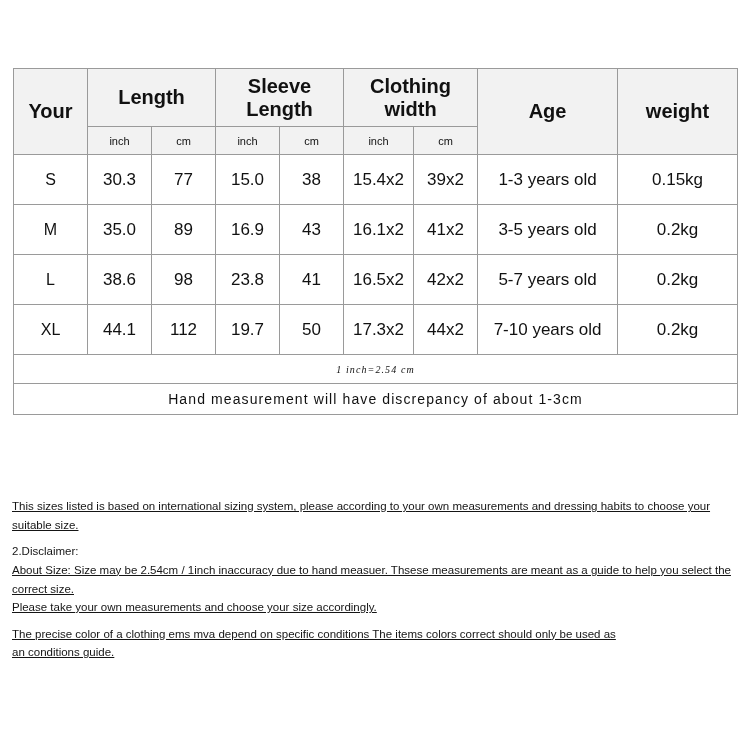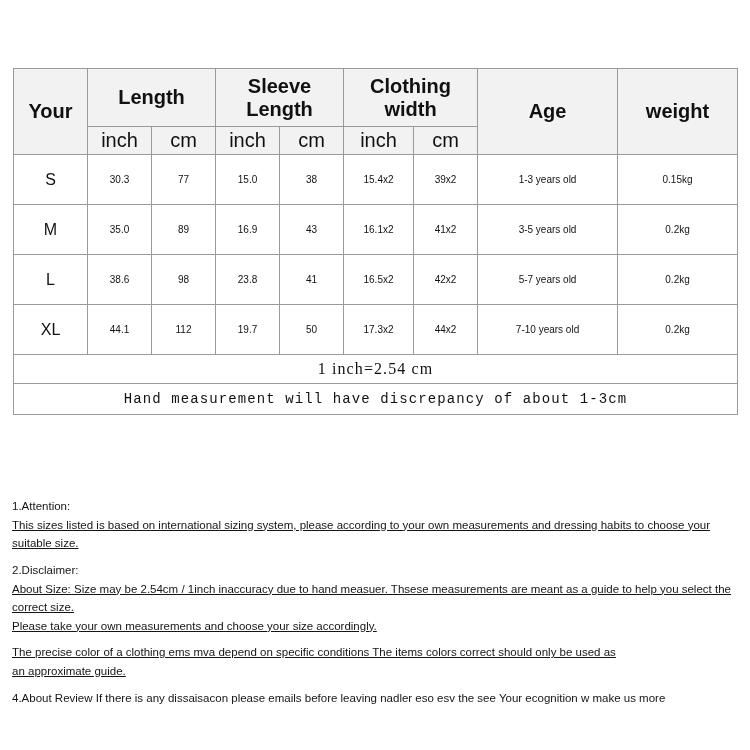--- a/index.html
+++ b/index.html
@@ -47,41 +47,42 @@
   
   tr.head-row td {
     height: 57px;
     font-size: 20px;
     font-weight: bold;
     line-height: 1.12;
     background: #f2f2f2;
   }
   tr.sub-row td {
     height: 27px;
-    font-size: 20px;
+    font-size: 11px;
     background: #f2f2f2;
     text-align: center;
   }
   tr.data-row td {
     height: 49px;
-    font-size: 10px;
+    font-size: 17px;
   }
   tr.data-row td.size-cell {
     font-size: 16px;
   }
   tr.note-row td {
     height: 28px;
-    font-size: 16px;
+    font-size: 10px;
     font-family: "Liberation Serif", serif;
     letter-spacing: 1.1px;
+    font-style: italic;
   }
   tr.note-row2 td {
     height: 30px;
     font-size: 14px;
-    font-family: Liberation Mono, monospace;
+    font-family: Liberation Sans, sans-serif;
     letter-spacing: 1.1px;
   }
 
   
   .notes {
     position: absolute;
     left: 12px;
     top: 497px;
     width: 726px;
     font-size: 11.5px;
@@ -191,30 +192,28 @@
         </tr>
         <tr class="note-row2">
           <td colspan="9">Hand measurement will have discrepancy of about 1-3cm</td>
         </tr>
       </tbody>
     </table>
   </div>
 
   <div class="notes">
     <div class="blk">
-      <span class="ttl">1.Attention:</span>
       <span class="ln">This sizes listed is based on international sizing system, please according to your own measurements and dressing habits to choose your suitable size.</span>
     </div>
     <div class="blk">
       <span class="ttl">2.Disclaimer:</span>
       <span class="ln">About Size: Size may be 2.54cm / 1inch inaccuracy due to hand measuer. Thsese measurements are meant as a guide to help you select the correct size.</span>
       <span class="ln">Please take your own measurements and choose your size accordingly.</span>
     </div>
     <div class="blk">
       <span class="ln">The precise color of a clothing ems mva depend on specific conditions The items colors correct should only be used as</span>
-      <span class="ln">an approximate guide.</span>
-    </div>
-    <div class="blk">
-      <span class="ttl">4.About Review If there is any dissaisacon please emails before leaving nadler eso esv the see Your ecognition w make us more</span>
+      <span class="ln">an conditions guide.</span>
+    </div>
+    <div class="blk">
     </div>
   </div>
 
 </div>
 
 </body></html>

